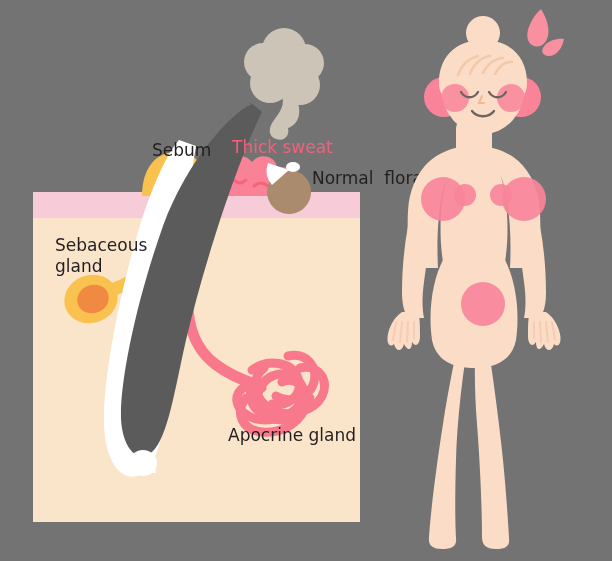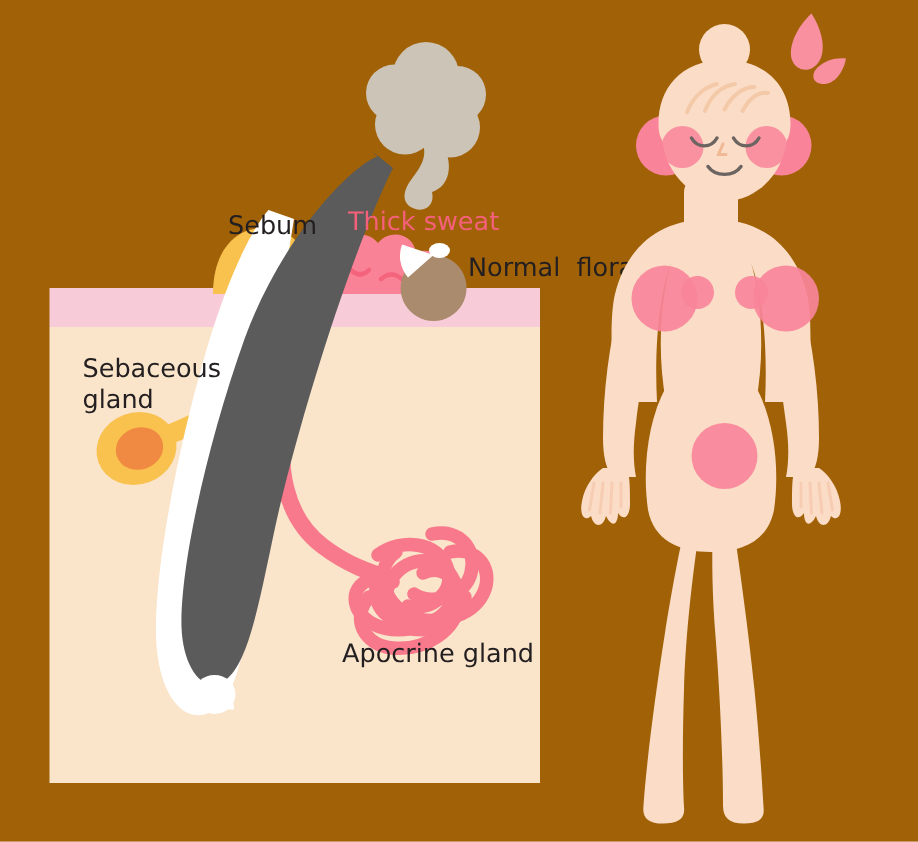--- a/index.html
+++ b/index.html
@@ -13,21 +13,21 @@
     overflow: hidden;
     font-family: "DejaVu Sans", sans-serif;
     position: relative;
   }
   #stage {
     position: absolute;
     left: 0;
     top: 0;
     width: 612px;
     height: 561px;
-    background: #a16207;
+    background: #737373;
   }
   #stage svg {
     display: block;
   }
   .lbl {
     font-family: "DejaVu Sans", sans-serif;
     font-size: 17px;
     fill: #231f20;
   }
   .lbl-pink {

